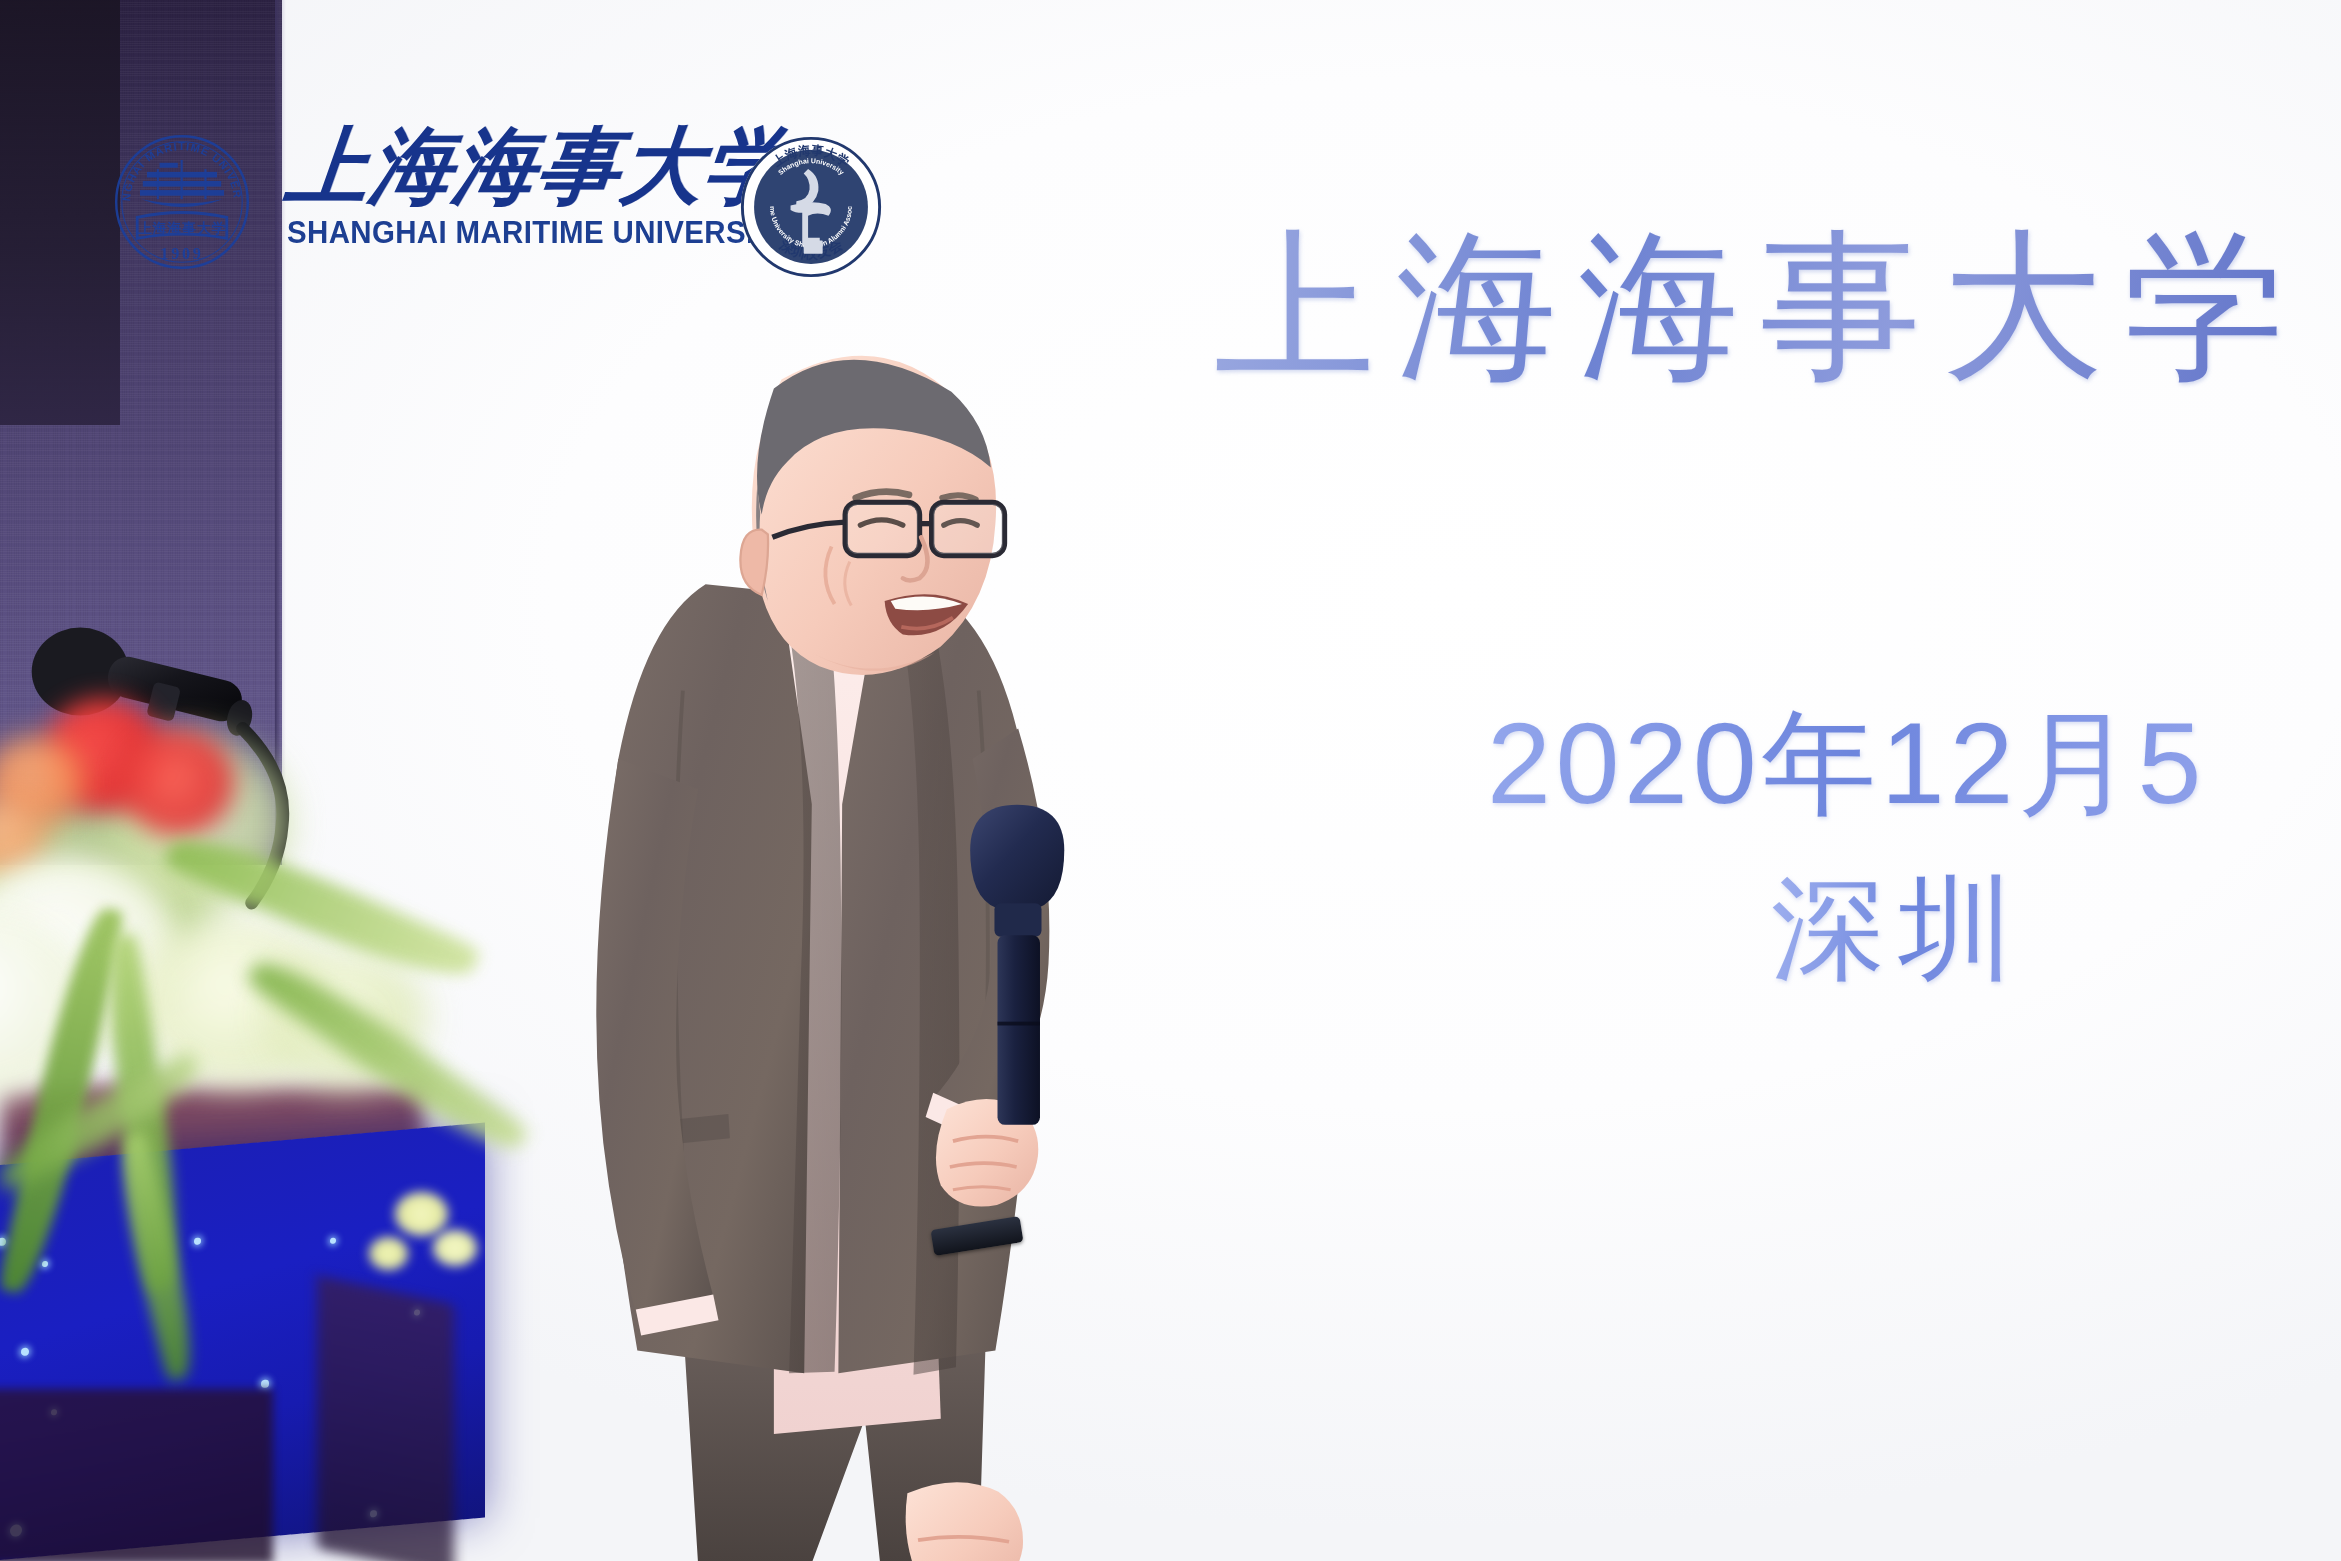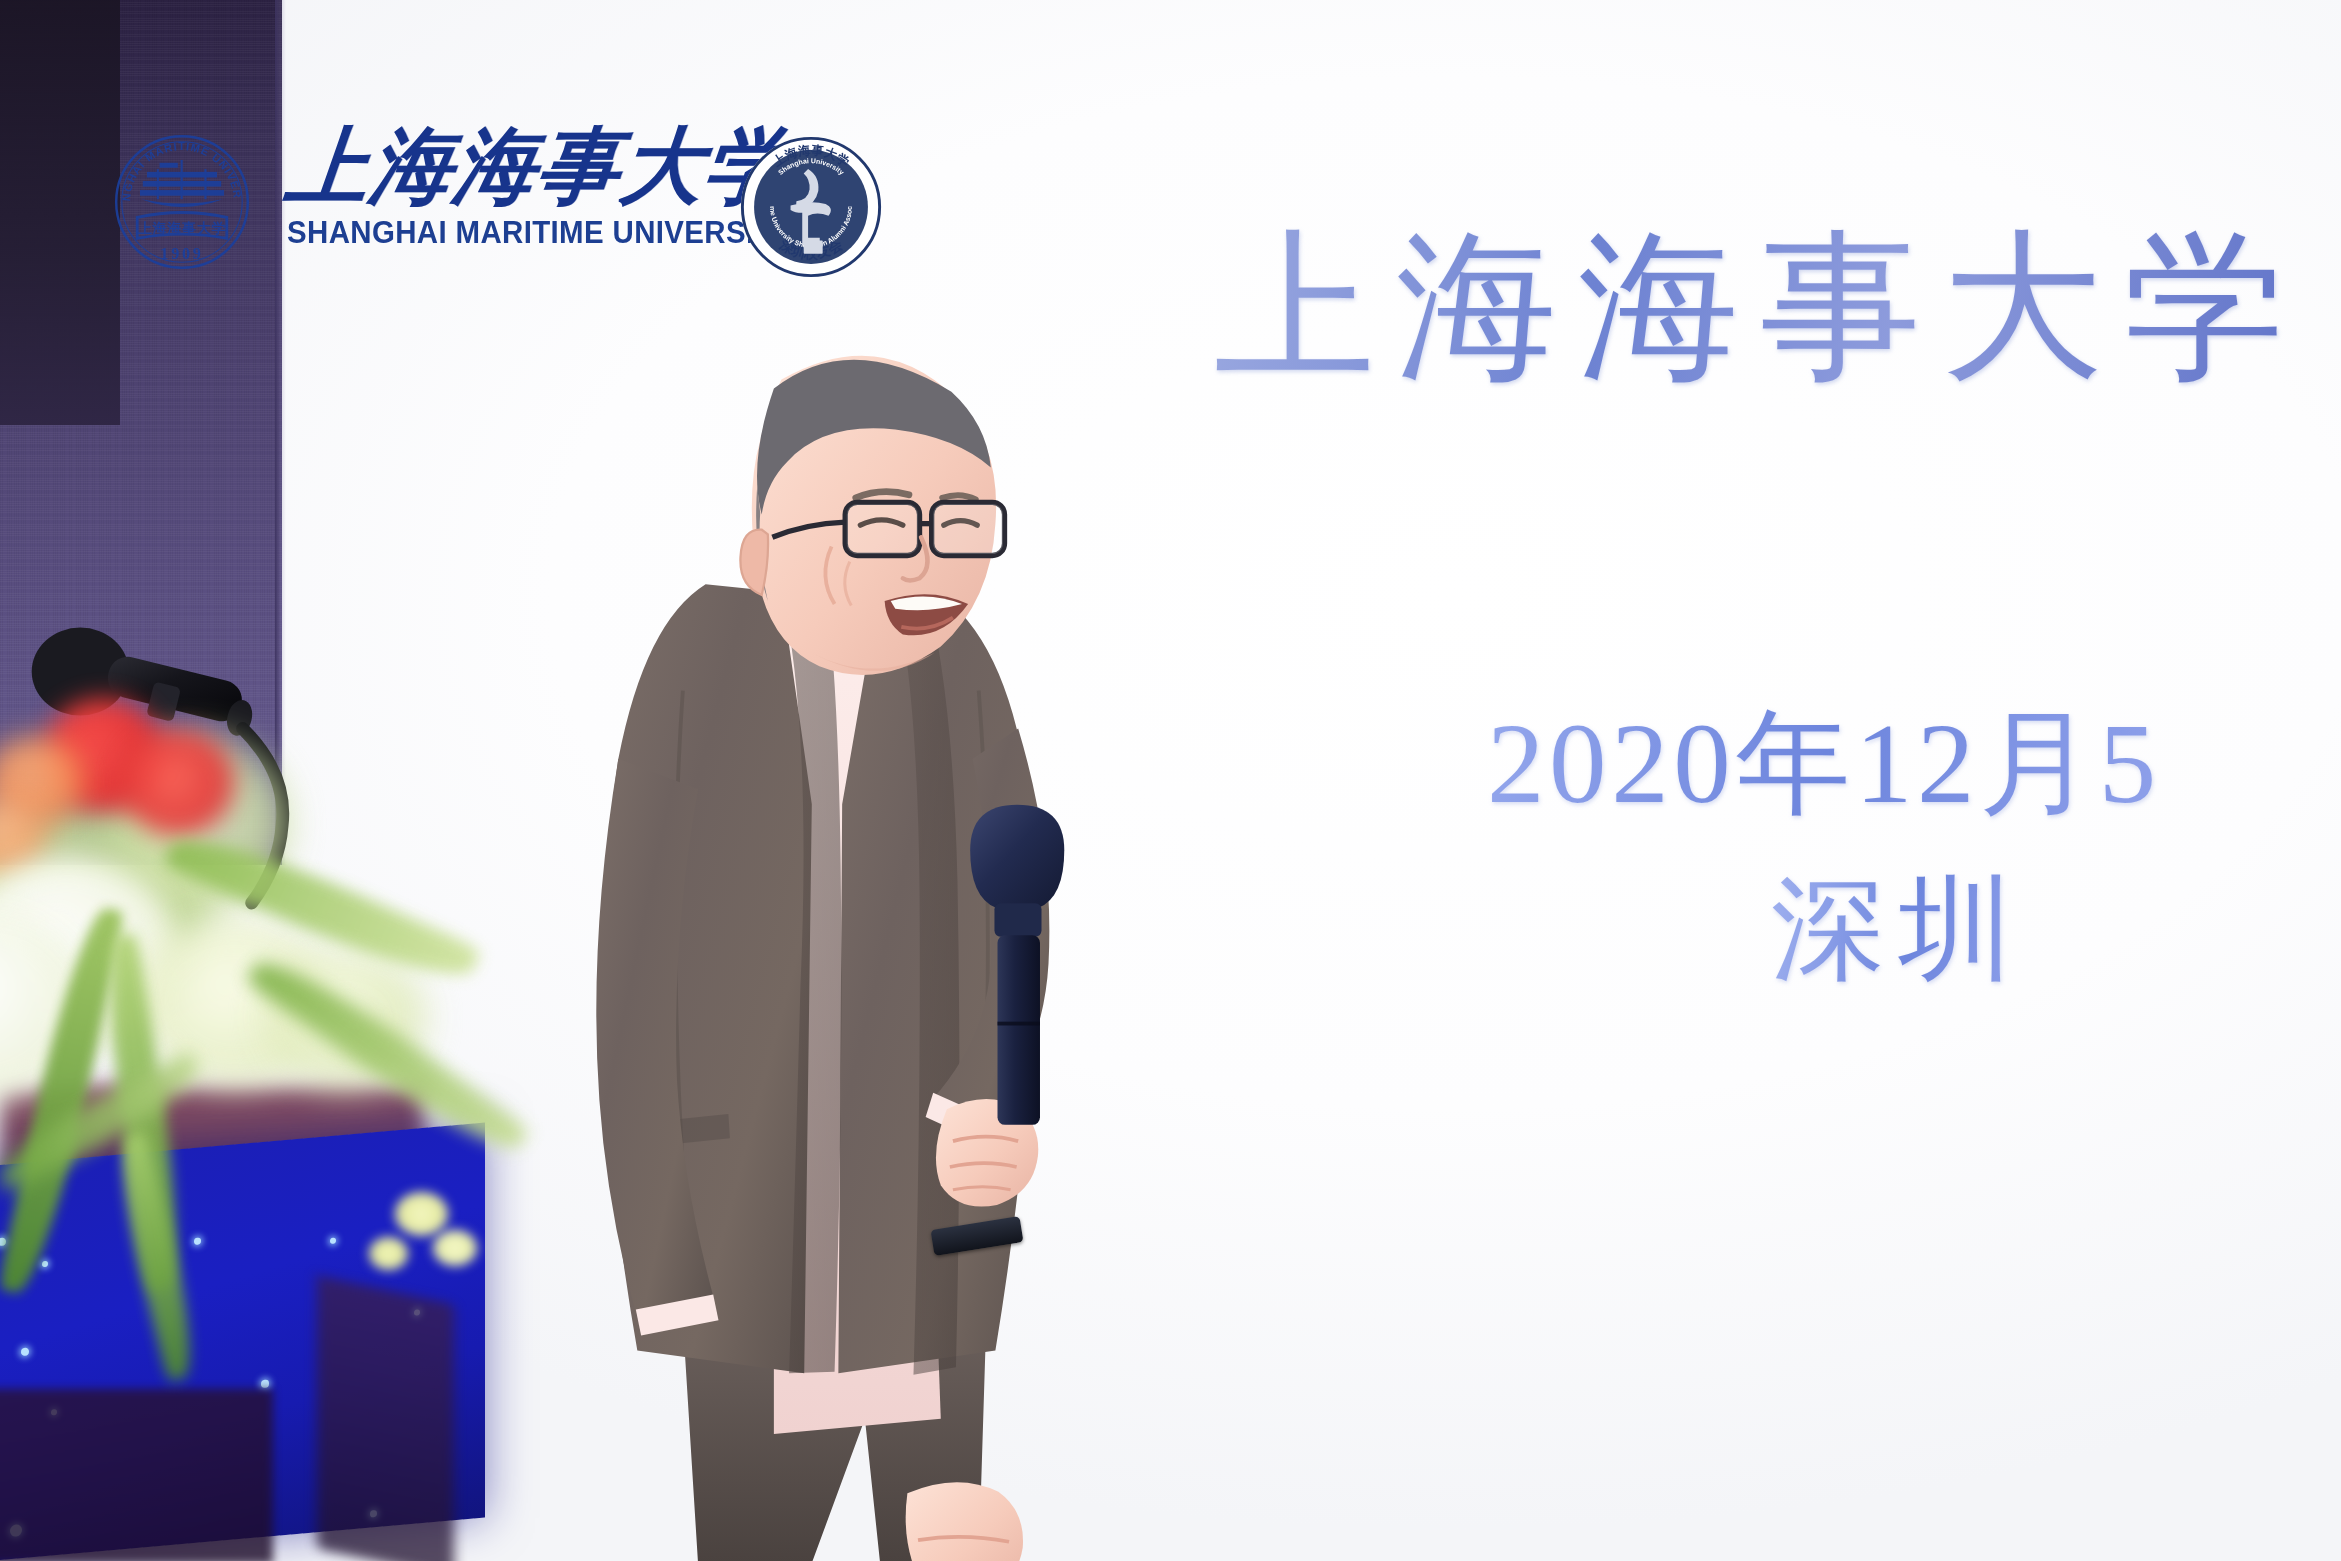--- a/index.html
+++ b/index.html
@@ -93,21 +93,21 @@
     letter-spacing:21px;
     white-space:nowrap;
     color:#7b8ed6;
     background:linear-gradient(100deg,#9aa8e0 0%,#6d82d2 35%,#8d9bdc 62%,#6174c9 100%);
     -webkit-background-clip:text;background-clip:text;
     -webkit-text-fill-color:transparent;
     filter:drop-shadow(1.5px 2.3px 2.3px rgba(120,140,210,.35));
   }
   .slide-date{
     position:absolute;left:1487px;top:706px;
-    font-family:Liberation Serif, serif;
+    font-family:Liberation Sans, sans-serif;
     font-size:115px;line-height:1;
     letter-spacing:4.6px;white-space:nowrap;
     color:#7e93e2;
     background:linear-gradient(100deg,#93a6ec 0%,#6d85dd 50%,#8ea0ea 100%);
     -webkit-background-clip:text;background-clip:text;
     -webkit-text-fill-color:transparent;
     filter:drop-shadow(1.5px 2.3px 2.3px rgba(120,140,215,.3));
   }
   .slide-place{
     position:absolute;left:1771px;top:873px;

